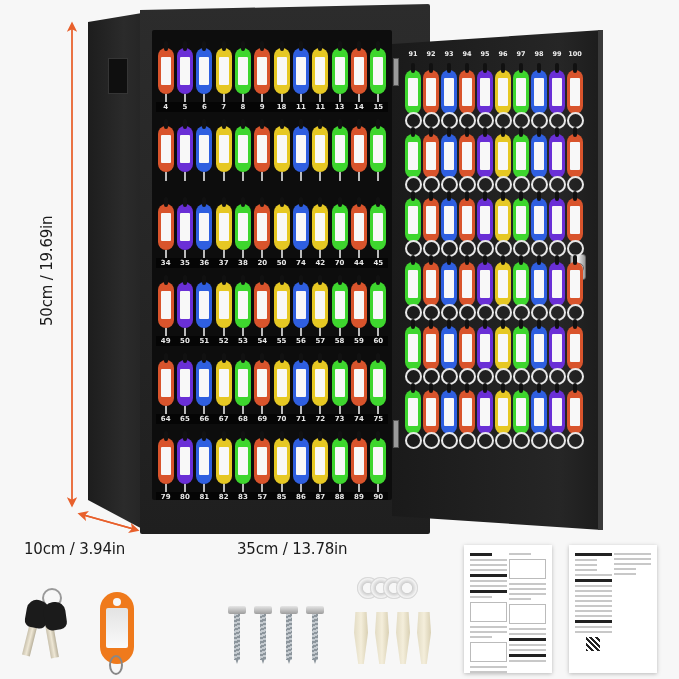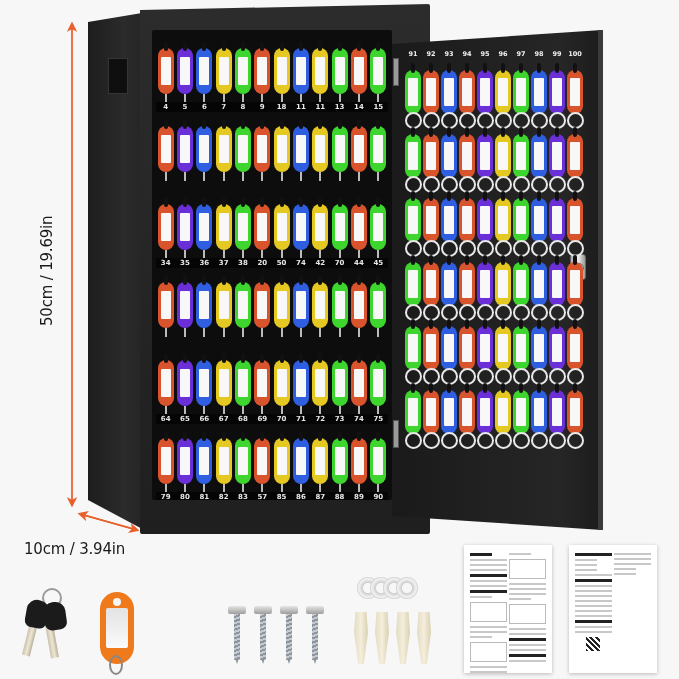--- a/index.html
+++ b/index.html
@@ -128,20 +128,21 @@
     <line x1="72" y1="505" x2="72" y2="24" stroke="#e8602c" stroke-width="1.3" marker-end="url(#ah)"></line>
     <line x1="72" y1="24" x2="72" y2="505" stroke="#e8602c" stroke-width="1.3" marker-end="url(#ah)"></line>
     <line x1="80" y1="514" x2="137" y2="530" stroke="#e8602c" stroke-width="1.3" marker-end="url(#ah)"></line>
     <line x1="137" y1="530" x2="80" y2="514" stroke="#e8602c" stroke-width="1.3" marker-end="url(#ah)"></line>
     <line x1="144" y1="530" x2="418" y2="494" stroke="#e8602c" stroke-width="1.3" marker-end="url(#ah)"></line>
     <line x1="418" y1="494" x2="144" y2="530" stroke="#e8602c" stroke-width="1.3" marker-end="url(#ah)"></line>
   </svg>
 
   <div class="dim-label vertical" style="left:38px; top:326px;">50cm / 19.69in</div>
   <div class="dim-label" style="left:24px; top:540px;">10cm / 3.94in</div>
+  <div class="dim-label" style="left:237px; top:540px;">35cm / 13.78in</div>
 
   <div class="cabinet-side"></div>
   <div class="cabinet-handle"></div>
   <div class="cabinet-front"></div>
 
   <div class="cabinet-inner" id="cab-inner">
       <div class="cab-row" style="top: 4px;">
         <div class="cab-tags">
           <div class="tag" style="background: rgb(217, 84, 44);">
             <div class="win"></div>
@@ -320,20 +321,34 @@
           </div>
           <div class="tag" style="background: rgb(62, 214, 46);">
             <div class="win"></div>
           </div>
           <div class="tag" style="background: rgb(217, 84, 44);">
             <div class="win"></div>
           </div>
           <div class="tag" style="background: rgb(62, 214, 46);">
             <div class="win"></div>
           </div>
+        </div>
+        <div class="cab-numbar" style="top: 68px;">
+          <span class="cab-num">49</span>
+          <span class="cab-num">50</span>
+          <span class="cab-num">51</span>
+          <span class="cab-num">52</span>
+          <span class="cab-num">53</span>
+          <span class="cab-num">54</span>
+          <span class="cab-num">55</span>
+          <span class="cab-num">56</span>
+          <span class="cab-num">57</span>
+          <span class="cab-num">58</span>
+          <span class="cab-num">59</span>
+          <span class="cab-num">60</span>
         </div>
       </div>
       <div class="cab-row" style="top: 316px;">
         <div class="cab-tags">
           <div class="tag" style="background: rgb(217, 84, 44);">
             <div class="win"></div>
           </div>
           <div class="tag" style="background: rgb(106, 47, 214);">
             <div class="win"></div>
           </div>

